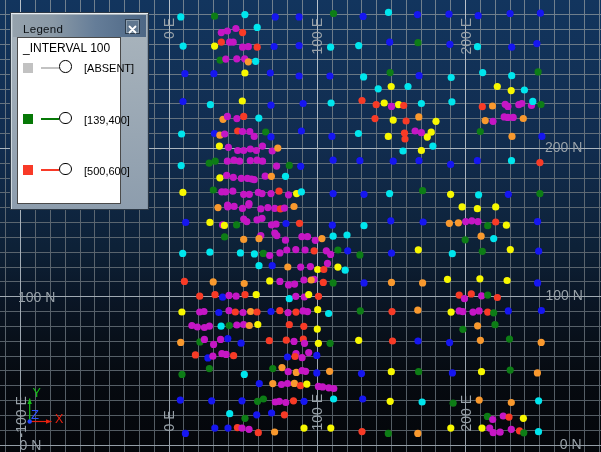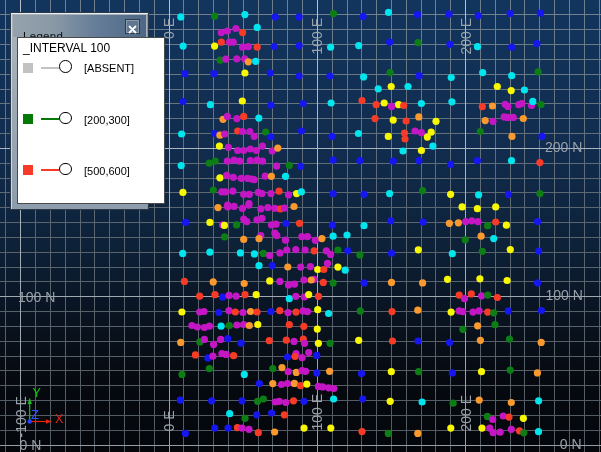--- a/index.html
+++ b/index.html
@@ -2,24 +2,24 @@
 <html><head><meta charset="utf-8"><style>
 *{margin:0;padding:0;box-sizing:border-box}
 html,body{width:601px;height:452px;overflow:hidden;background:#04060a}
 #stage{position:relative;width:601px;height:452px;font-family:"Liberation Sans",sans-serif}
 #map{position:absolute;left:0;top:0}
 #win{position:absolute;left:10px;top:12px;width:139px;height:198px;
  border:1px solid #2c3845;background:linear-gradient(180deg,#aab5bd,#8d9dad);
  box-shadow:inset 0 1px 0 #e9eef2, inset 1px 0 0 #cfd8de, inset -1px 0 0 #8494a4;}
 #tbar{position:absolute;left:2px;top:2px;right:2px;height:22px;
  background:linear-gradient(90deg,#95a2ac 0%,#8a99a6 30%,#657d98 62%,#4d6785 100%);}
-#tbar .cap{position:absolute;left:10px;top:15px;font-size:11.5px;color:#0c1014;letter-spacing:0.3px}
+#tbar .cap{position:absolute;left:10px;top:8px;font-size:11.5px;color:#0c1014;letter-spacing:0.3px}
 #xbtn{position:absolute;right:6px;top:4px;width:15px;height:15px;background:#60778f;
  border:1px solid #2d3c4c;box-shadow:inset 0 0 0 1px #8a9cac;text-align:center}
-#client{position:absolute;left:6px;top:24px;width:148px;height:167px;background:#fff;border:1px solid #4a4a4a}
+#client{position:absolute;left:6px;top:24px;width:104px;height:167px;background:#fff;border:1px solid #4a4a4a}
 #attr{position:absolute;left:5px;top:3px;font-size:12px;color:#000}
 .lrow{position:absolute;left:0;height:17px;width:100%}
 .sq{position:absolute;left:5px;top:-5px;width:10px;height:10px}
 .ln{position:absolute;left:23px;top:-1px;width:17.5px;height:2px}
 .ci{position:absolute;left:41px;top:-7.5px;width:12.5px;height:12.5px;border:1.5px solid #000;border-radius:50%;background:#fff}
 .lt{position:absolute;left:66px;top:-5.5px;font-size:11px;color:#000}
 </style></head>
 <body>
 <div id="stage">
 <div id="map"><svg width="601" height="452" viewBox="0 0 601 452">
@@ -558,21 +558,21 @@
   <div class="lrow" style="top:29.8px">
 <span class="sq" style="background:#c2c2c2"></span>
 <span class="ln" style="background:#c2c2c2"></span>
 <span class="ci"></span>
 <span class="lt">[ABSENT]</span>
         </div>
         <div class="lrow" style="top:81.0px">
 <span class="sq" style="background:#067806"></span>
 <span class="ln" style="background:#067806"></span>
 <span class="ci"></span>
-<span class="lt">[200,300]</span>
+<span class="lt">[139,400]</span>
         </div>
         <div class="lrow" style="top:132.2px">
 <span class="sq" style="background:#f83a28"></span>
 <span class="ln" style="background:#f83a28"></span>
 <span class="ci"></span>
 <span class="lt">[500,600]</span>
         </div>
  </div>
 </div>
 </div>

